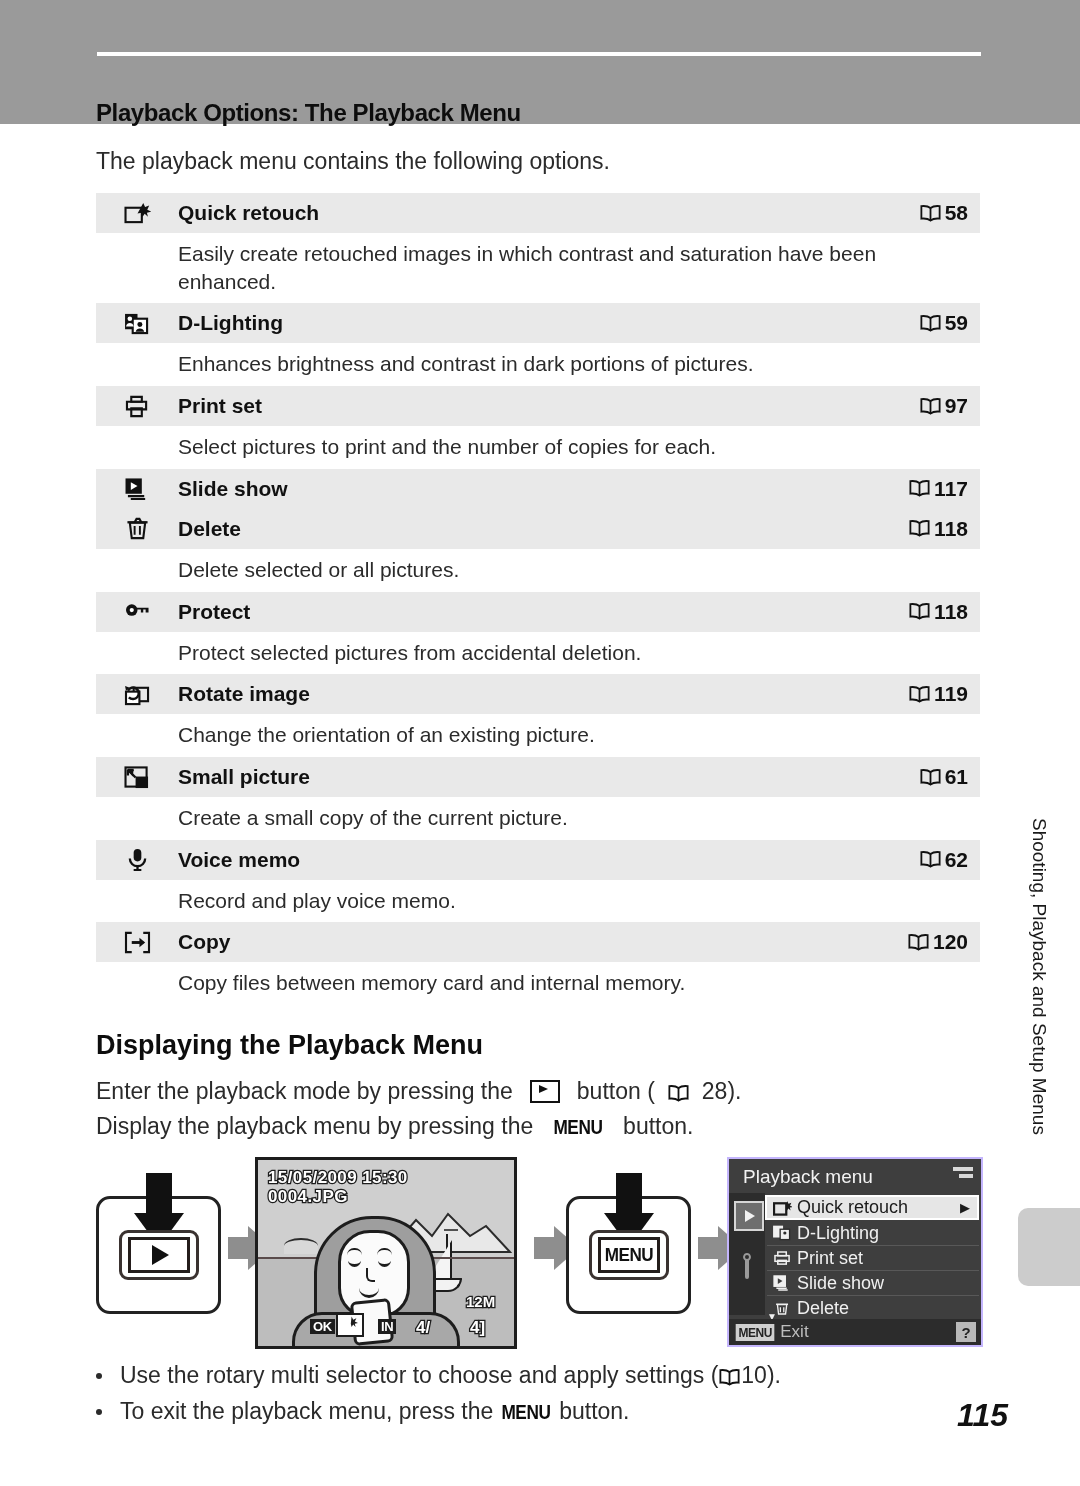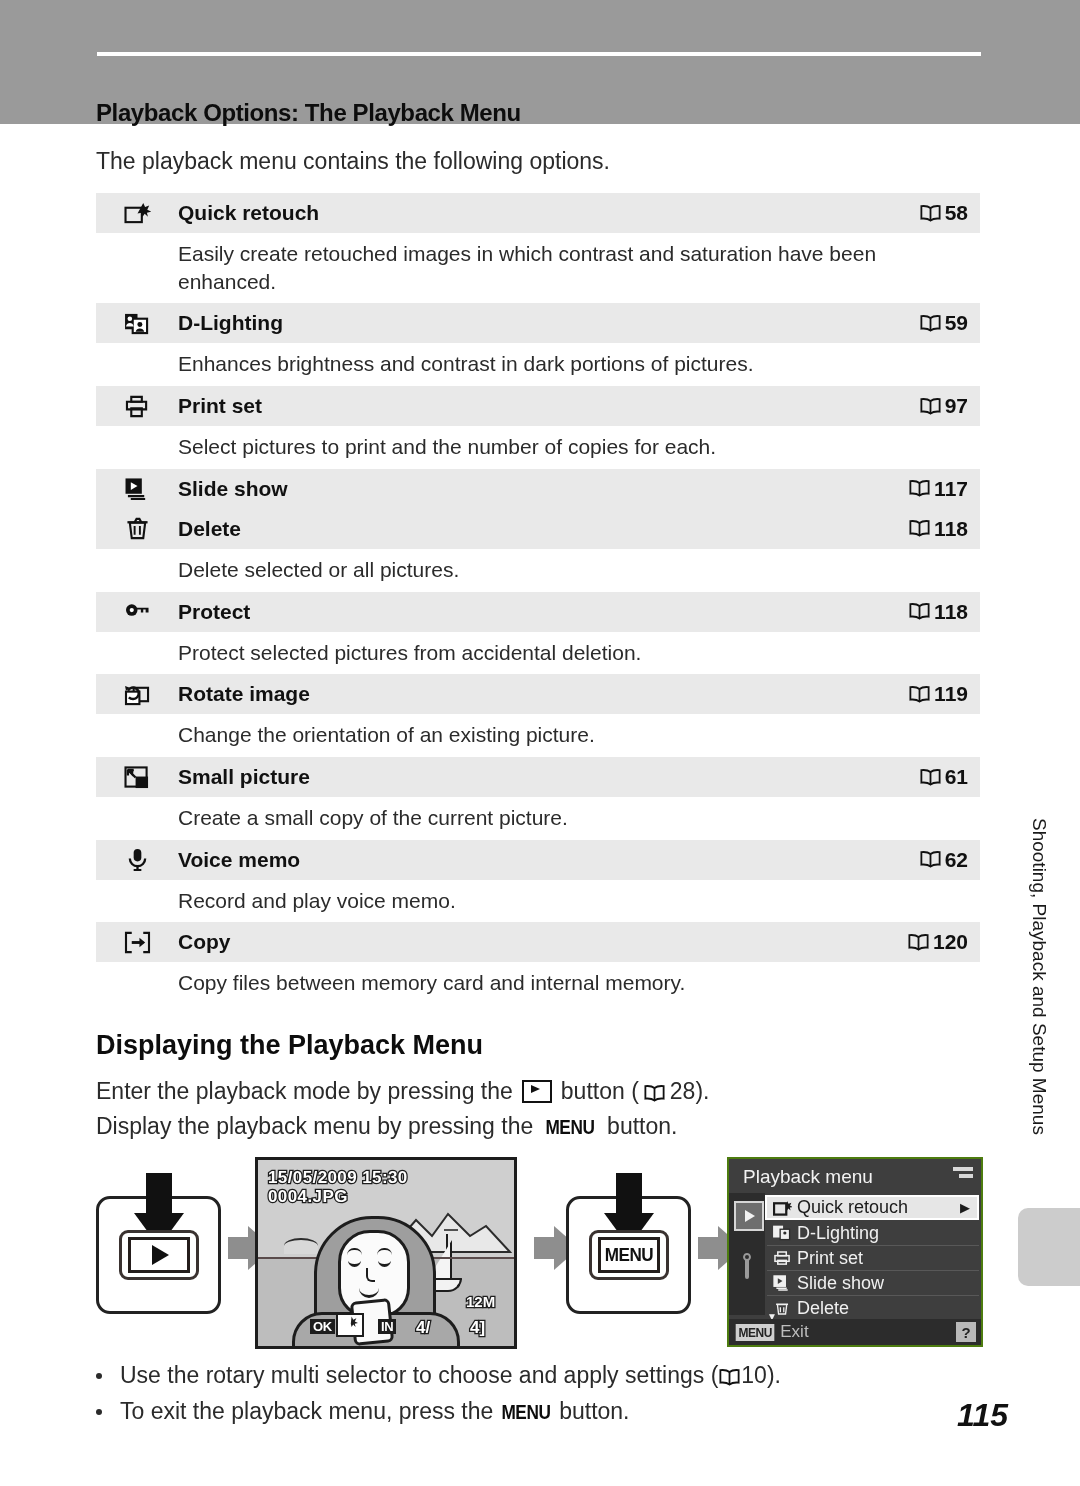--- a/index.html
+++ b/index.html
@@ -110,21 +110,21 @@
     white-space: nowrap;
   }
   .sec-p {
     position: absolute;
     left: 96px;
     font-size: 23px;
     color: #2b2b2b;
     white-space: nowrap;
     display: flex;
     align-items: center;
-    gap: 4px;
+    gap: 12px;
   }
   .sec-p.l1 { top: 1078px; }
   .sec-p.l2 { top: 1113px; }
 
   
   .play-btn-inline {
     display: inline-block;
     width: 26px; height: 19px;
     border: 2.5px solid #111;
     position: relative;
@@ -305,21 +305,21 @@
     font-size:17px; font-weight:bold; color:#fff;
     -webkit-text-stroke: 2.6px #1d1d1d;
     paint-order: stroke fill;
     white-space:nowrap;
   }
 
   
   .lcd-menu {
     width: 252px; height: 186px;
     background: #3e3e3e;
-    border: 2px solid #4d7c0f;
+    border: 2px solid #c4b5fd;
     position: relative;
     font-size: 17px;
     overflow: hidden;
   }
   .lcd-menu-title {
     position:absolute; left:14px; top:7px;
     color:#f2f2f2; font-size:19px;
   }
   .lcd-tabcol {
     position:absolute; left:0; top:34px; width:36px; height:122px;

